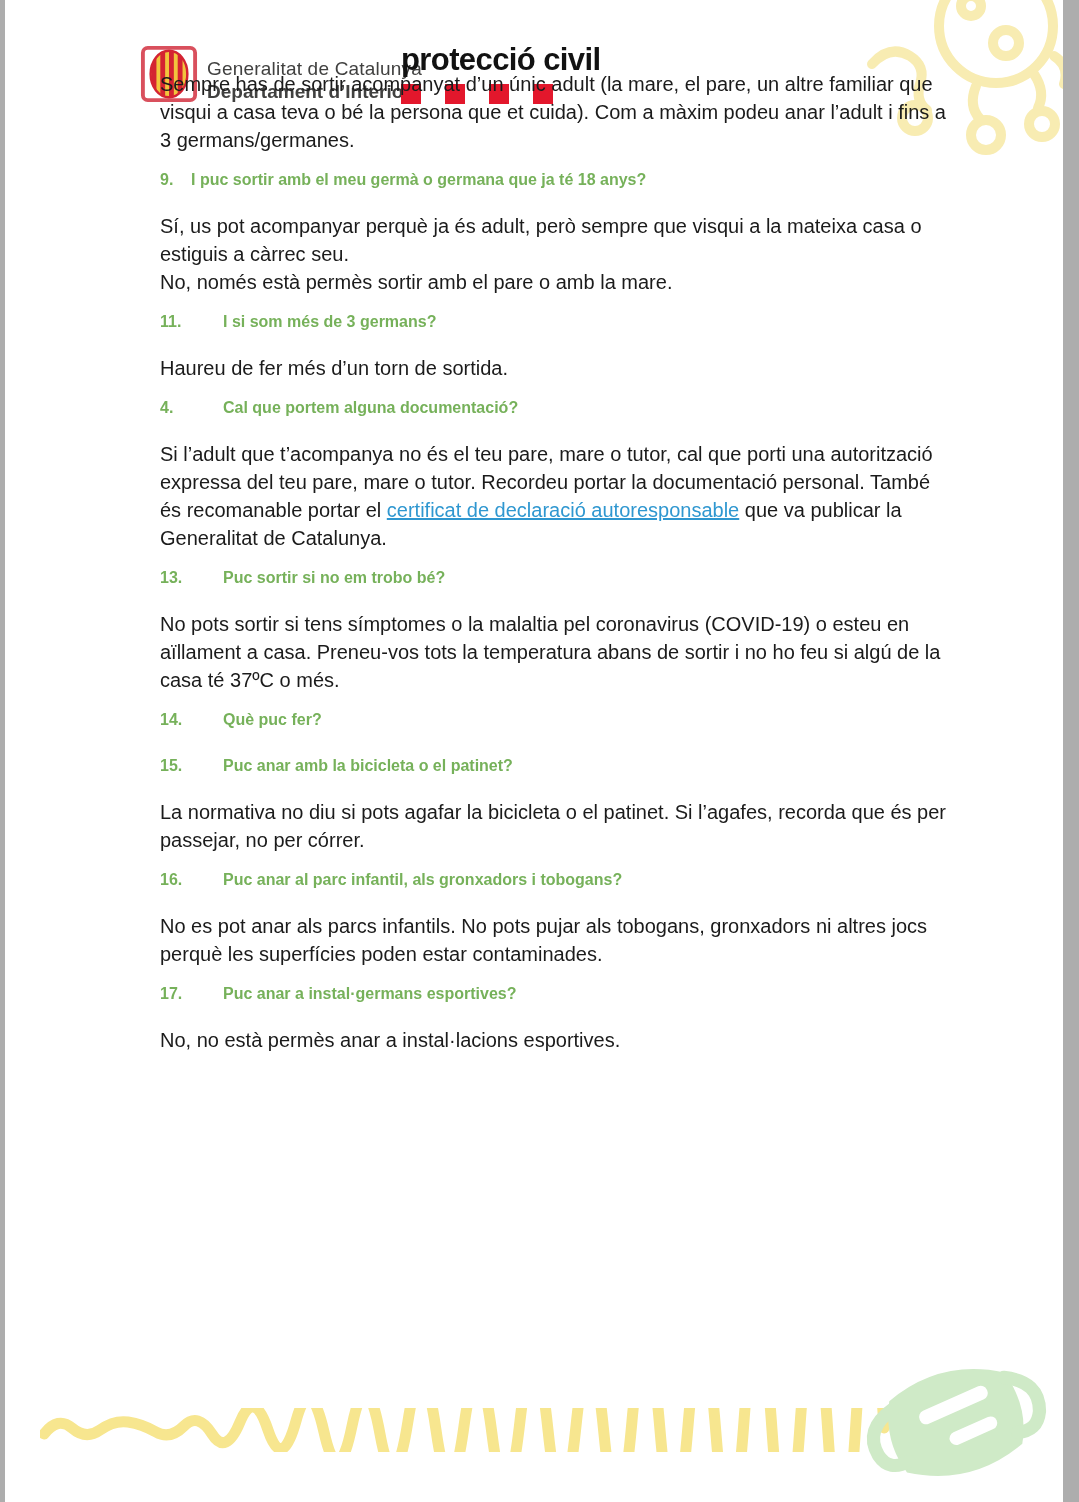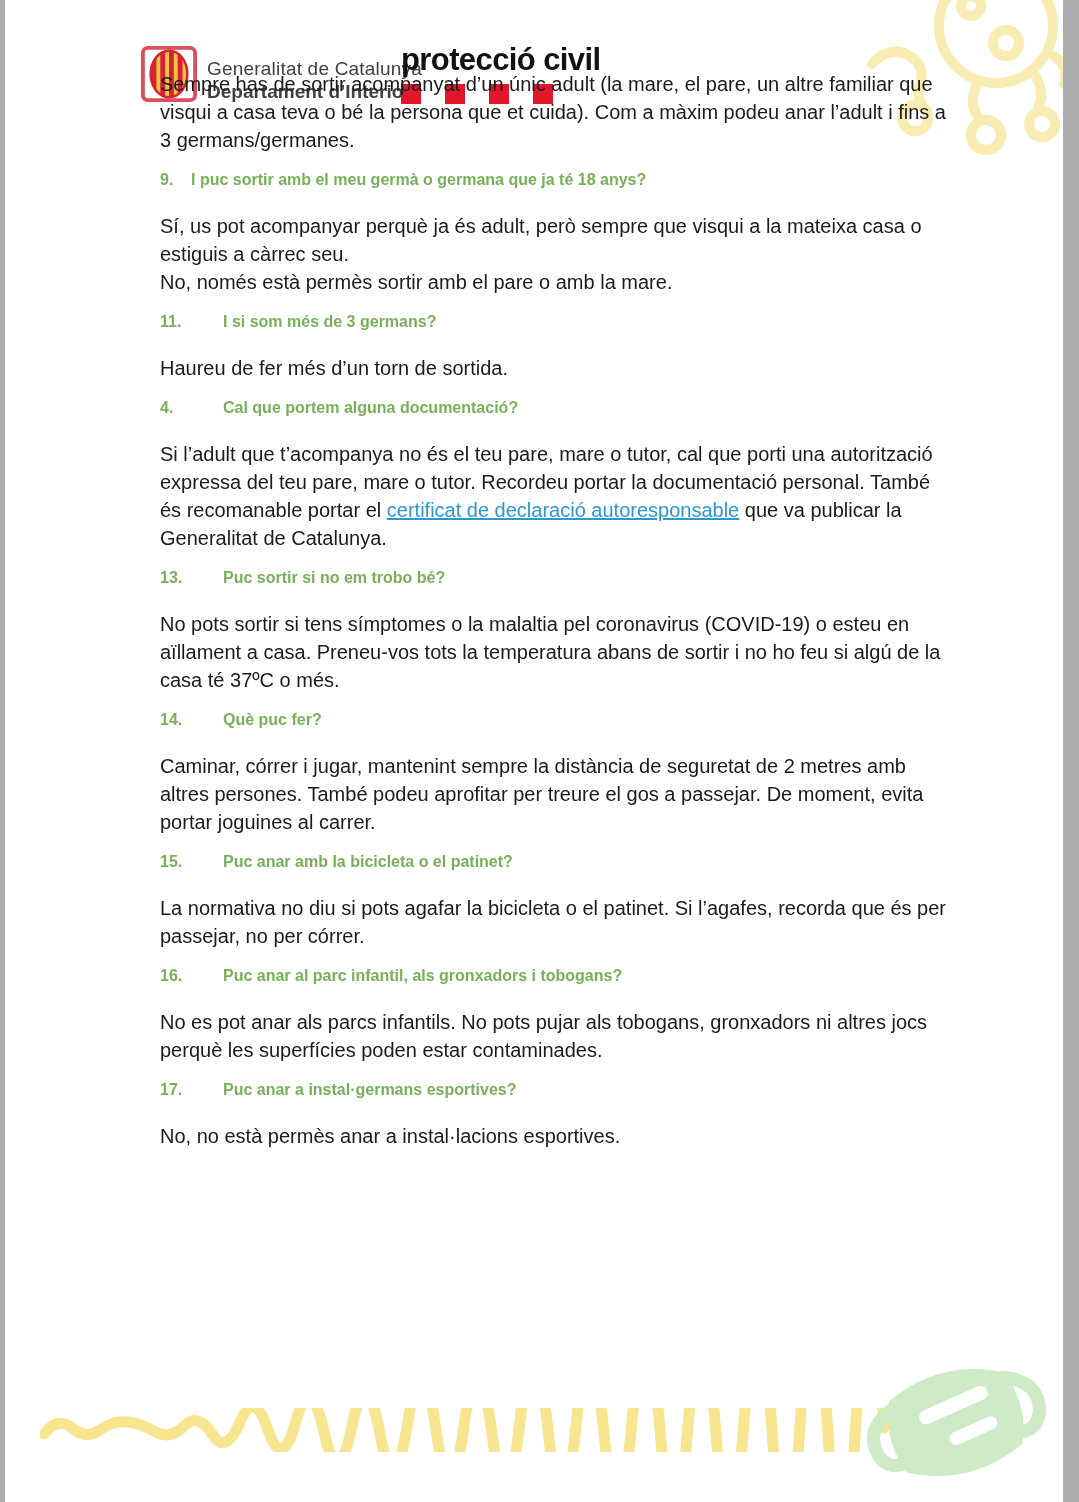--- a/index.html
+++ b/index.html
@@ -153,21 +153,20 @@
       <p><span>Si l’adult que t’acompanya no és el teu pare, mare o tutor, cal que porti una autorització expressa del teu pare, mare o tutor. Recordeu portar la documentació personal. També és recomanable portar el </span><a class="doc-link">certificat de declaració autoresponsable</a><span> que va publicar la Generalitat de Catalunya.</span></p>
     </section>
 
     <section class="faq-item">
       <h2><span class="qnum">13.</span><span>Puc sortir si no em trobo bé?</span></h2>
       <p>No pots sortir si tens símptomes o la malaltia pel coronavirus (COVID-19) o esteu en aïllament a casa. Preneu-vos tots la temperatura abans de sortir i no ho feu si algú de la casa té 37ºC o més.</p>
     </section>
 
     <section class="faq-item">
       <h2><span class="qnum">14.</span><span>Què puc fer?</span></h2>
-      <p>Caminar, córrer i jugar, mantenint sempre la distància de seguretat de 2 metres amb altres persones. També podeu aprofitar per treure el gos a passejar. De moment, evita portar joguines al carrer.</p>
     </section>
 
     <section class="faq-item">
       <h2><span class="qnum">15.</span><span>Puc anar amb la bicicleta o el patinet?</span></h2>
       <p>La normativa no diu si pots agafar la bicicleta o el patinet. Si l’agafes, recorda que és per passejar, no per córrer.</p>
     </section>
 
     <section class="faq-item">
       <h2><span class="qnum">16.</span><span>Puc anar al parc infantil, als gronxadors i tobogans?</span></h2>
       <p>No es pot anar als parcs infantils. No pots pujar als tobogans, gronxadors ni altres jocs perquè les superfícies poden estar contaminades.</p>

